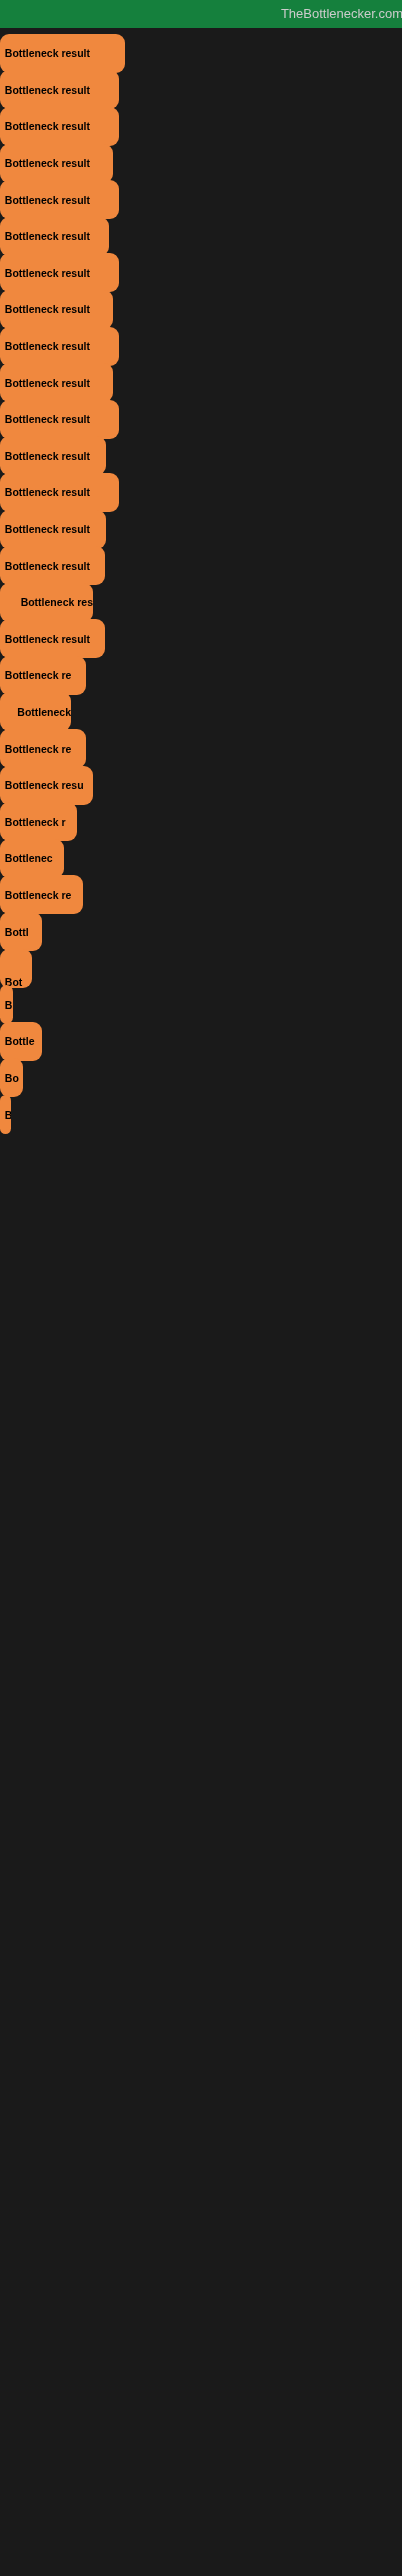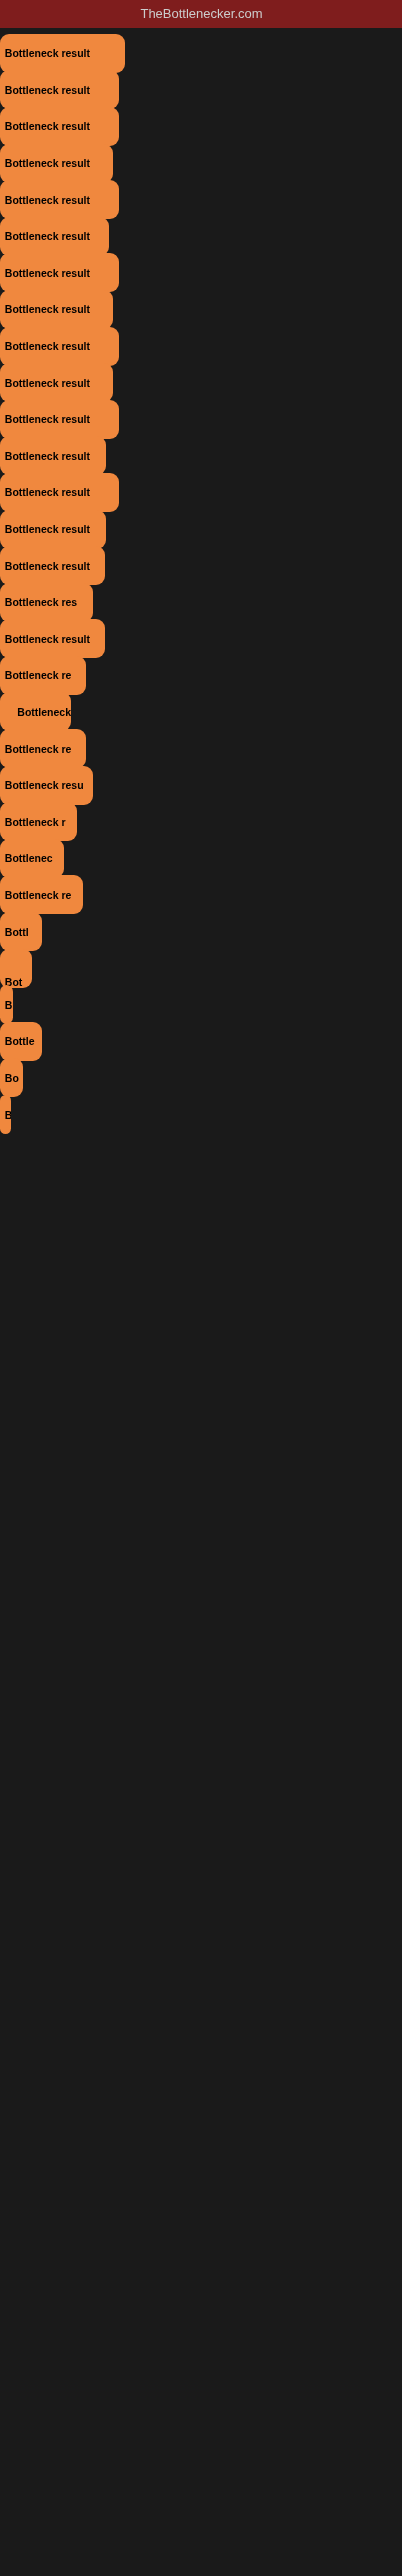--- a/index.html
+++ b/index.html
@@ -10,25 +10,25 @@
 
     body {
       background-color: #1a1a1a;
       width: 403px;
       min-height: 2576px;
       font-family: Arial, sans-serif;
       position: relative;
     }
 
     .site-title {
-      text-align: center;
+      text-align: right;
       color: #cccccc;
       font-size: 13px;
       padding: 6.4px 0;
-      background-color: #7f1d1d;
+      background-color: #15803d;
     }
 
     .bars-container {
       padding: 8px 0;
       display: flex;
       flex-direction: column;
       gap: 0px;
     }
 
     .bar-row {
@@ -134,21 +134,21 @@
       <div class="bar" style="width: 106px;">
         <span class="bar-label">Bottleneck result</span>
       </div>
     </div>
     <div class="bar-row">
       <div class="bar" style="width: 105px;">
         <span class="bar-label">Bottleneck result</span>
       </div>
     </div>
     <div class="bar-row">
-      <div class="bar" style="width: 93px;">
+      <div class="bar" style="width: 93px; justify-content: flex-end;">
         <span class="bar-label">Bottleneck res</span>
       </div>
     </div>
     <div class="bar-row">
       <div class="bar" style="width: 105px;">
         <span class="bar-label">Bottleneck result</span>
       </div>
     </div>
     <div class="bar-row">
       <div class="bar" style="width: 86px;">

